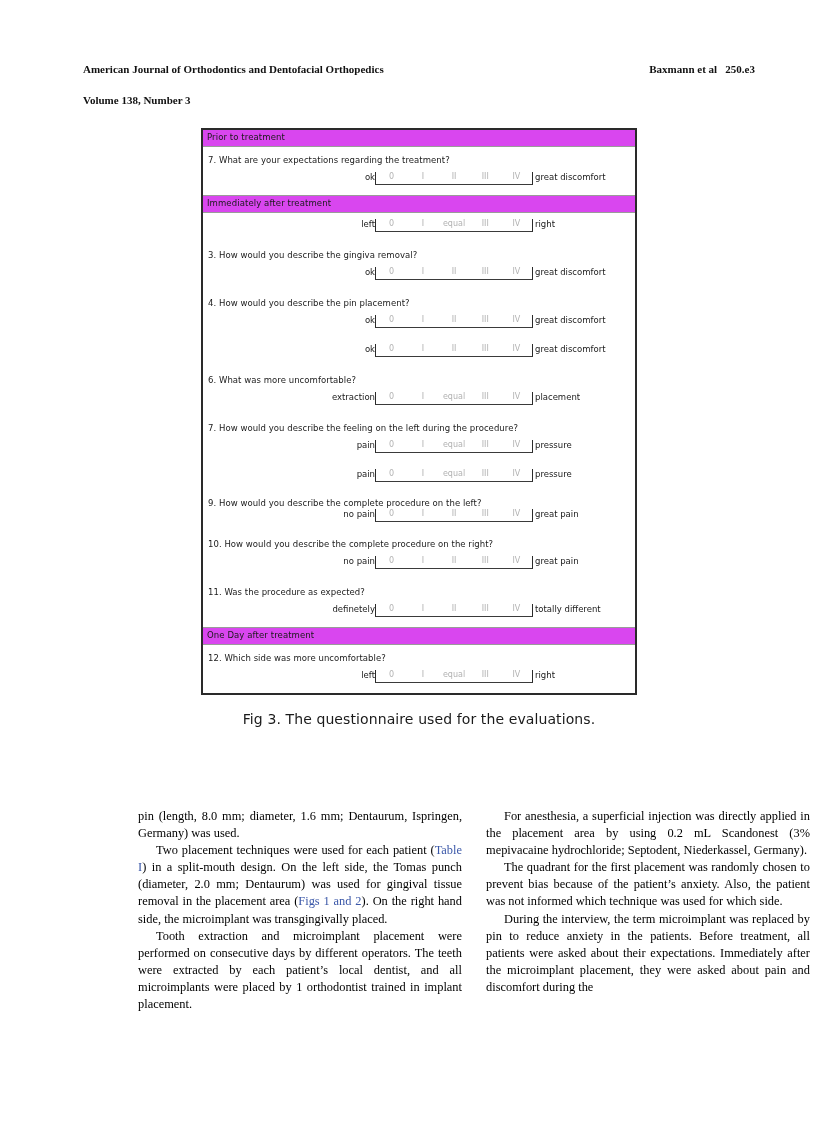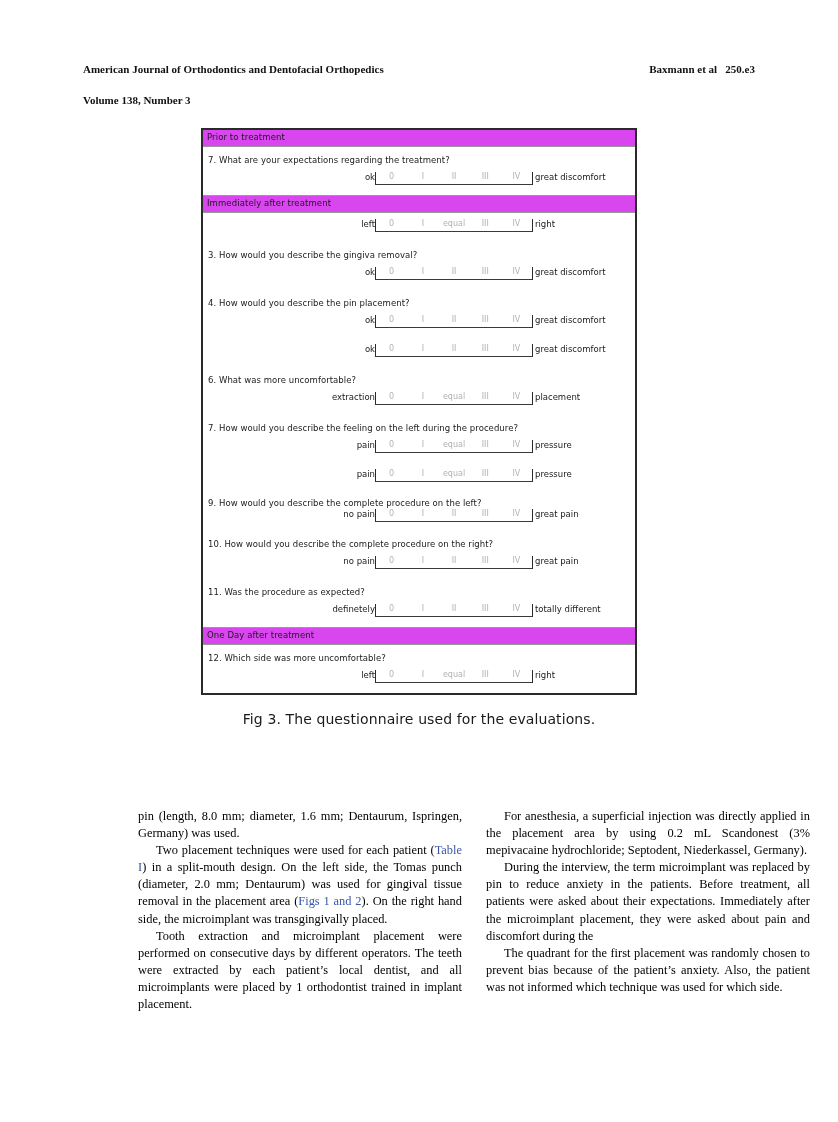--- a/index.html
+++ b/index.html
@@ -334,16 +334,16 @@
 </div>
 
 <div class="columns">
   <div class="col" id="col-left">
       <p><span>pin (length, 8.0 mm; diameter, 1.6 mm; Dentaurum, Ispringen, Germany) was used.</span></p>
       <p class="indent"><span>Two placement techniques were used for each patient (</span><span class="xref">Table I</span><span>) in a split-mouth design. On the left side, the Tomas punch (diameter, 2.0 mm; Dentaurum) was used for gingival tissue removal in the placement area (</span><span class="xref">Figs 1 and 2</span><span>). On the right hand side, the microimplant was transgingivally placed.</span></p>
       <p class="indent"><span>Tooth extraction and microimplant placement were performed on consecutive days by different operators. The teeth were extracted by each patient’s local dentist, and all microimplants were placed by 1 orthodontist trained in implant placement.</span></p>
     </div>
   <div class="col" id="col-right">
       <p class="indent"><span>For anesthesia, a superficial injection was directly applied in the placement area by using 0.2 mL Scandonest (3% mepivacaine hydrochloride; Septodent, Niederkassel, Germany).</span></p>
+      <p class="indent"><span>The quadrant for the first placement was randomly chosen to prevent bias because of the patient’s anxiety. Also, the patient was not informed which technique was used for which side.</span></p>
       <p class="indent"><span>During the interview, the term microimplant was replaced by pin to reduce anxiety in the patients. Before treatment, all patients were asked about their expectations. Immediately after the microimplant placement, they were asked about pain and discomfort during the</span></p>
-      <p class="indent"><span>The quadrant for the first placement was randomly chosen to prevent bias because of the patient’s anxiety. Also, the patient was not informed which technique was used for which side.</span></p>
     </div>
 </div>
 
 </body></html>

